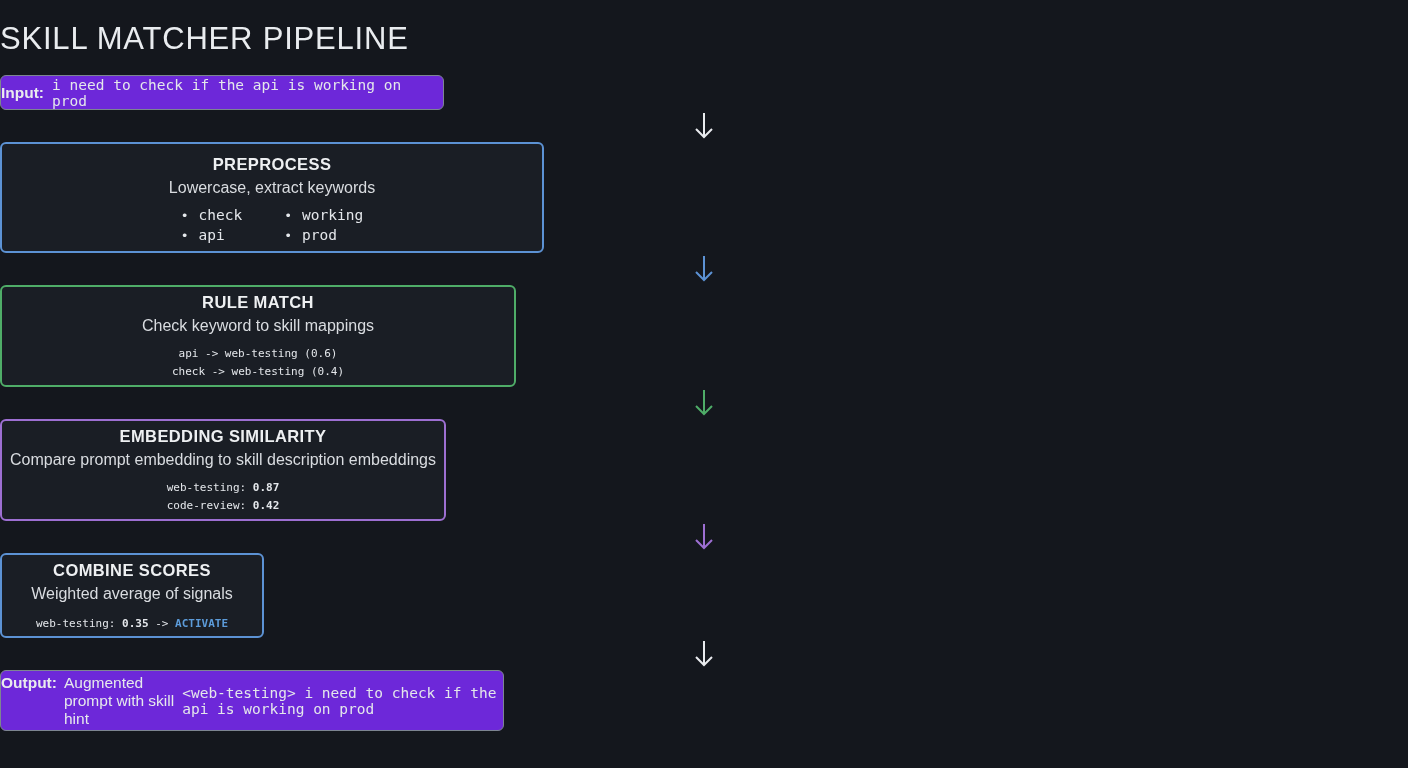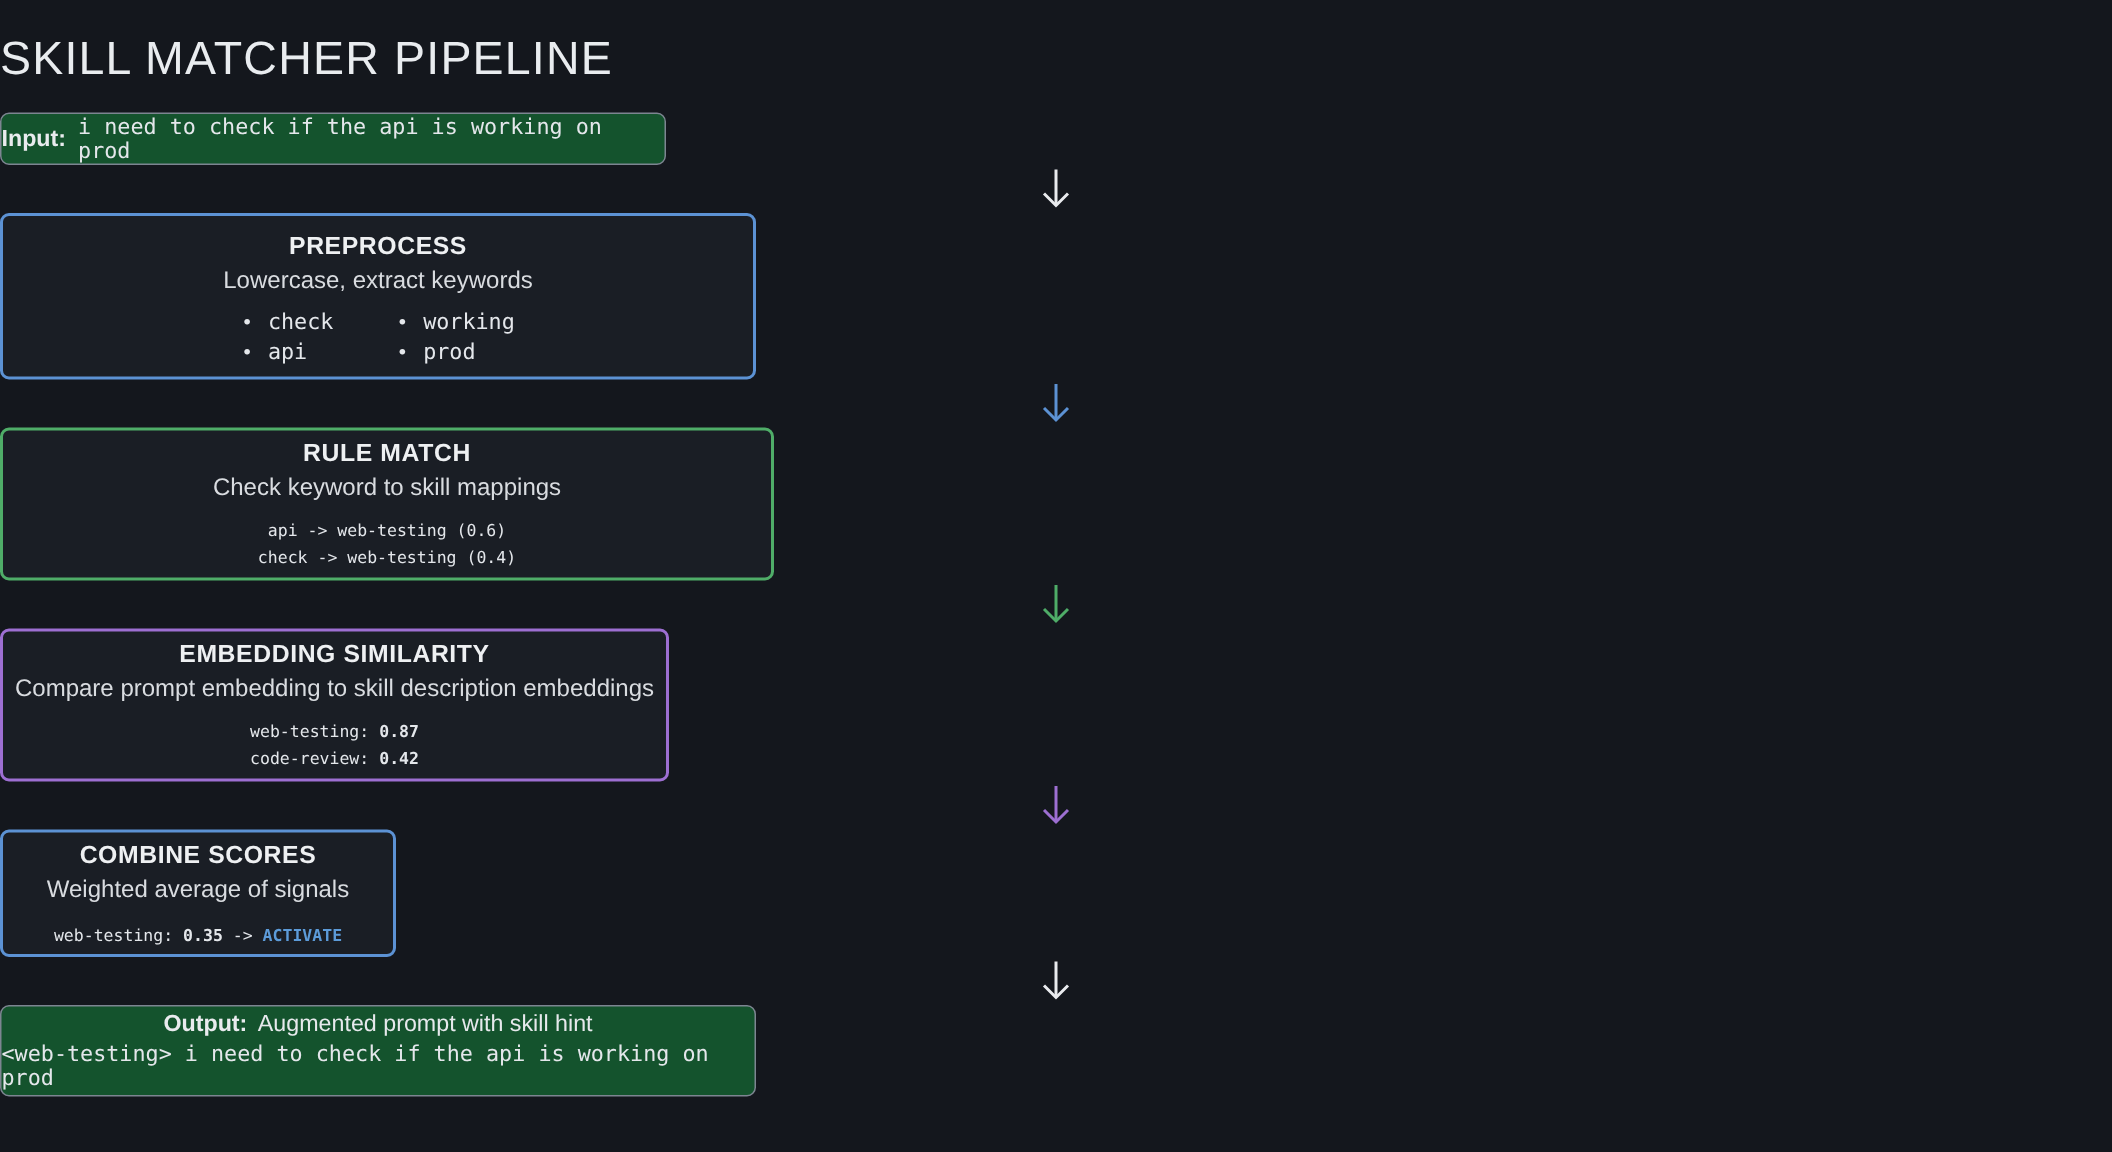--- a/index.html
+++ b/index.html
@@ -18,31 +18,31 @@
   .page-title {
     font-size: 31px;
     font-weight: 500;
     letter-spacing: 0.8px;
     color: #e9ecef;
     margin-bottom: 17px;
     line-height: 38px;
   }
   
   .io-box {
-    background: #14532d;
+    background: #6d28d9;
     border: 1px solid #7d8591;
     border-radius: 6px;
     display: flex;
     align-items: center;
     justify-content: center;
   }
   .io-input { width: 444px; height: 35px; }
   .io-output {
     width: 504px; height: 61px;
-    flex-direction: column;
+    flex-direction: row;
     gap: 3px;
   }
   .io-label { font-weight: bold; font-size: 15.5px; }
   .io-sans { font-size: 15.5px; color: #e6e9ec; }
   .mono { font-family: "DejaVu Sans Mono", monospace; font-size: 14.5px; color: #e4e7eb; }
   .io-input .mono { margin-left: 8px; }
   .io-output .io-line { display: flex; align-items: baseline; }
   .io-output .io-sans { margin-left: 7px; }
 
   
@@ -65,21 +65,21 @@
     letter-spacing: 0.4px;
     color: #eef0f2;
     line-height: 23px;
   }
   .stage-subtitle {
     font-size: 16px;
     color: #d9dce0;
     line-height: 23px;
     margin-bottom: 8px;
   }
-  .st-preprocess { width: 504px; height: 111px; }
+  .st-preprocess { width: 544px; height: 111px; }
   .st-rule       { width: 516px; height: 102px; }
   .st-embed      { width: 446px; height: 102px; }
   .st-combine    { width: 264px; height: 85px; }
 
   .kw-grid {
     display: grid;
     grid-template-columns: auto auto;
     column-gap: 42px;
     row-gap: 4px;
     text-align: left;

